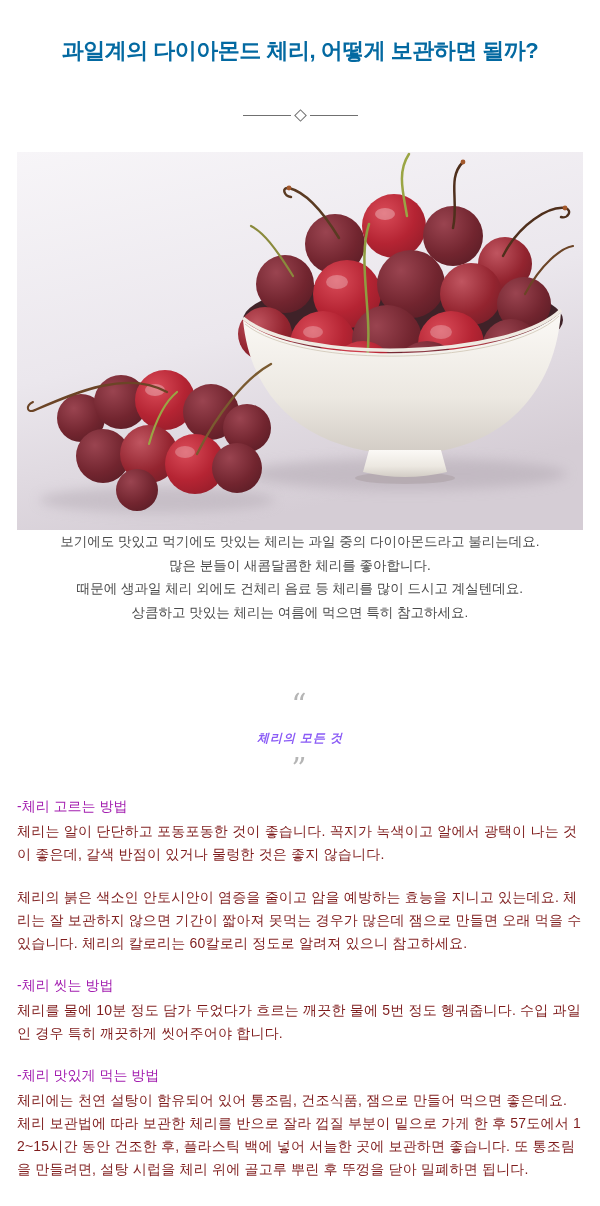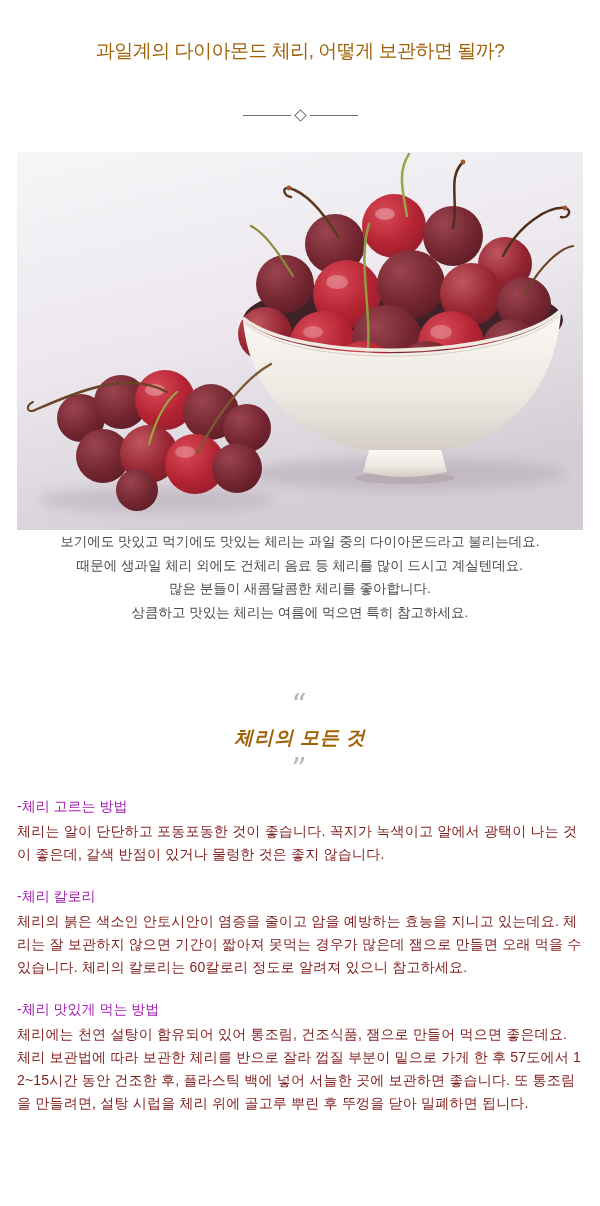--- a/index.html
+++ b/index.html
@@ -7,24 +7,24 @@
   body {
     width: 600px; height: 1206px; overflow: hidden;
     font-family: "Liberation Sans", "DejaVu Sans", sans-serif;
     color: #4a4a4a;
   }
   .wrap { width: 600px; }
 
   .title {
     margin-top: 38px;
     text-align: center;
-    font-size: 19px;
+    font-size: 22px;
     line-height: 26px;
-    font-weight: normal;
-    color: #a16207;
+    font-weight: bold;
+    color: #0369a1;
     letter-spacing: -0.5px;
   }
 
   .divider {
     margin-top: 44px;
     display: flex;
     align-items: center;
     justify-content: center;
     height: 14px;
   }
@@ -65,23 +65,23 @@
     line-height: 22px;
     height: 22px;
     color: #b5b5b5;
     letter-spacing: 2px;
   }
   .qtext {
     margin: 11px 0 9px;
     font-family: "Liberation Serif", "DejaVu Serif", serif;
     font-style: italic;
     font-weight: bold;
-    font-size: 19px;
+    font-size: 12px;
     line-height: 22px;
-    color: #a16207;
+    color: #8b5cf6;
     letter-spacing: 1px;
   }
 
   .content { margin: 16px 17px 0; }
   .section { margin-bottom: 20px; }
   .section-heading {
     font-size: 14px;
     line-height: 20px;
     margin-bottom: 4px;
     color: #a21caf;
@@ -215,43 +215,46 @@
         <path d="M150,240 C110,218 60,240 18,258" stroke="#6b4426" stroke-width="2.4"></path>
         <path d="M18,258 C10,262 8,254 16,250" stroke="#6b4426" stroke-width="2"></path>
         <path d="M180,302 C200,262 228,226 254,212" stroke="#7a5a30" stroke-width="2.4"></path>
         <path d="M132,292 C140,264 150,248 160,240" stroke="#9aa544" stroke-width="2.2"></path>
       </g>
     </svg>
   </figure>
 
   <div class="intro">
     <div>보기에도 맛있고 먹기에도 맛있는 체리는 과일 중의 다이아몬드라고 불리는데요.</div>
+    <div>많은 분들이 새콤달콤한 체리를 좋아합니다.</div>
     <div>때문에 생과일 체리 외에도 건체리 음료 등 체리를 많이 드시고 계실텐데요.</div>
-    <div>많은 분들이 새콤달콤한 체리를 좋아합니다.</div>
     <div>상큼하고 맛있는 체리는 여름에 먹으면 특히 참고하세요.</div>
   </div>
 
   <div class="quote">
     <div class="qmark">“</div>
     <div class="qtext">체리의 모든 것</div>
     <div class="qmark">”</div>
   </div>
 
   <div class="content">
 
     <section class="section">
       <div class="section-heading">-체리 고르는 방법</div>
       <p class="section-body">체리는 알이 단단하고 포동포동한 것이 좋습니다. 꼭지가 녹색이고 알에서 광택이 나는 것이 좋은데, 갈색 반점이 있거나 물렁한 것은 좋지 않습니다.</p>
     </section>
 
     <section class="section">
-      <div class="section-heading">-체리 칼로리</div>
       <p class="section-body">체리의 붉은 색소인 안토시안이 염증을 줄이고 암을 예방하는 효능을 지니고 있는데요. 체리는 잘 보관하지 않으면 기간이 짧아져 못먹는 경우가 많은데 잼으로 만들면 오래 먹을 수 있습니다. 체리의 칼로리는 60칼로리 정도로 알려져 있으니 참고하세요.</p>
     </section>
 
+    <section class="section">
+      <div class="section-heading">-체리 씻는 방법</div>
+      <p class="section-body">체리를 물에 10분 정도 담가 두었다가 흐르는 깨끗한 물에 5번 정도 헹궈줍니다. 수입 과일인 경우 특히 깨끗하게 씻어주어야 합니다.</p>
+    </section>
 
     <section class="section">
       <div class="section-heading">-체리 맛있게 먹는 방법</div>
       <p class="section-body">체리에는 천연 설탕이 함유되어 있어 통조림, 건조식품, 잼으로 만들어 먹으면 좋은데요. 체리 보관법에 따라 보관한 체리를 반으로 잘라 껍질 부분이 밑으로 가게 한 후 57도에서 12~15시간 동안 건조한 후, 플라스틱 백에 넣어 서늘한 곳에 보관하면 좋습니다. 또 통조림을 만들려면, 설탕 시럽을 체리 위에 골고루 뿌린 후 뚜껑을 닫아 밀폐하면 됩니다.</p>
     </section>
 
   </div>
 </div>
 
 </body></html>

